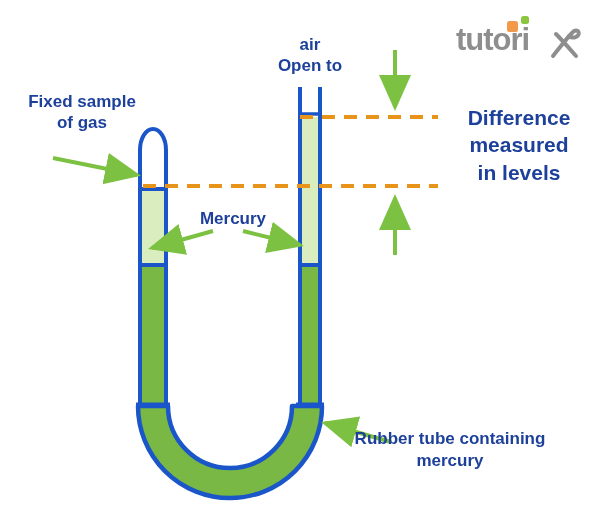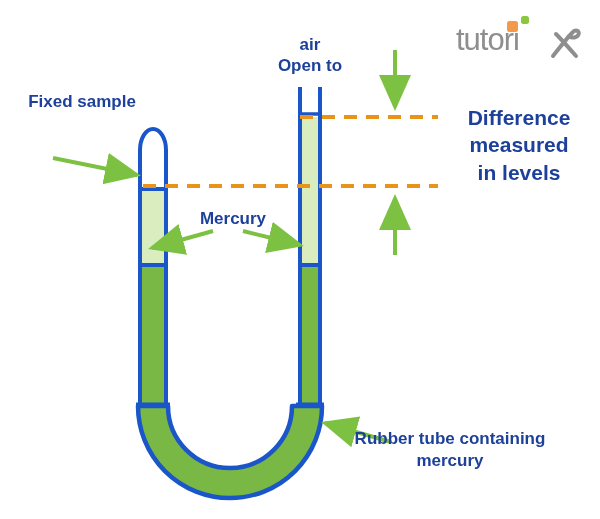--- a/index.html
+++ b/index.html
@@ -13,21 +13,21 @@
     line-height:1.22;
   }
   .label-fixed-sample{left:8px;top:92px;width:148px;font-size:17px;}
   .label-glass-tube{left:193px;top:92px;width:92px;font-size:17px;}
   .label-open-air{left:263px;top:35px;width:94px;font-size:17px;}
   .label-mercury{left:186px;top:209px;width:94px;font-size:17px;}
   .label-difference{left:440px;top:104px;width:158px;font-size:21px;line-height:1.3;}
   .label-rubber{left:328px;top:428px;width:244px;font-size:17px;line-height:1.3;}
   .logo{position:absolute;left:456px;top:14px;width:135px;height:50px;}
   .logo-text{
-    position:absolute;left:0;top:8px;font-size:31px;font-weight:normal;color:#8E8E8E;
+    position:absolute;left:0;top:8px;font-size:31px;font-weight:bold;color:#8E8E8E;
     letter-spacing:-1px;font-family:"Liberation Sans", sans-serif;
   }
   .logo-x{position:absolute;left:93px;top:10px;}
   .sq{position:absolute;border-radius:2.5px;}
   .sq-orange{left:51px;top:7px;width:11px;height:11px;background:#F2994A;}
   .sq-green{left:65px;top:2px;width:8px;height:8px;background:#8CC63F;}
 </style>
 </head>
 <body>
 
@@ -64,20 +64,21 @@
     <line x1="53" y1="158" x2="137" y2="175" stroke="#7CC142" stroke-width="4" marker-end="url(#ah)"></line>
     <line x1="213" y1="231" x2="152" y2="248" stroke="#7CC142" stroke-width="4" marker-end="url(#ah)"></line>
     <line x1="243" y1="231" x2="300" y2="245" stroke="#7CC142" stroke-width="4" marker-end="url(#ah)"></line>
     <line x1="395" y1="50" x2="395" y2="107" stroke="#7CC142" stroke-width="4" marker-end="url(#ah)"></line>
     <line x1="395" y1="255" x2="395" y2="198" stroke="#7CC142" stroke-width="4" marker-end="url(#ah)"></line>
     <line x1="391" y1="442" x2="325" y2="423" stroke="#7CC142" stroke-width="4" marker-end="url(#ah)"></line>
   </svg>
 
   <div class="label label-fixed-sample">
     <div>Fixed sample</div>
+    <div>of gas</div>
   </div>
 
   <div class="label label-glass-tube">
   </div>
 
   <div class="label label-open-air">
     <div>air</div>
     <div>Open to</div>
   </div>
 

